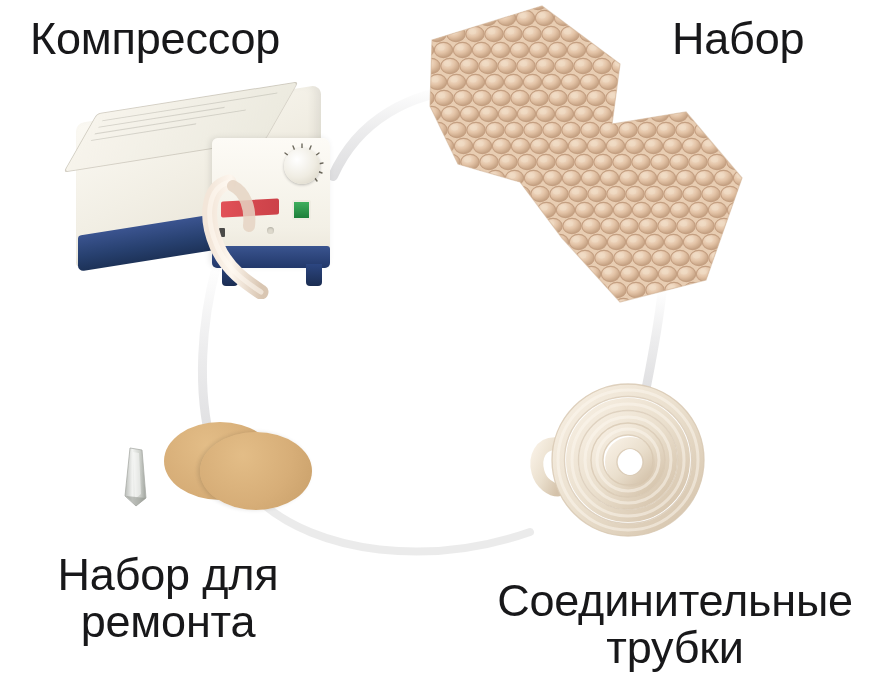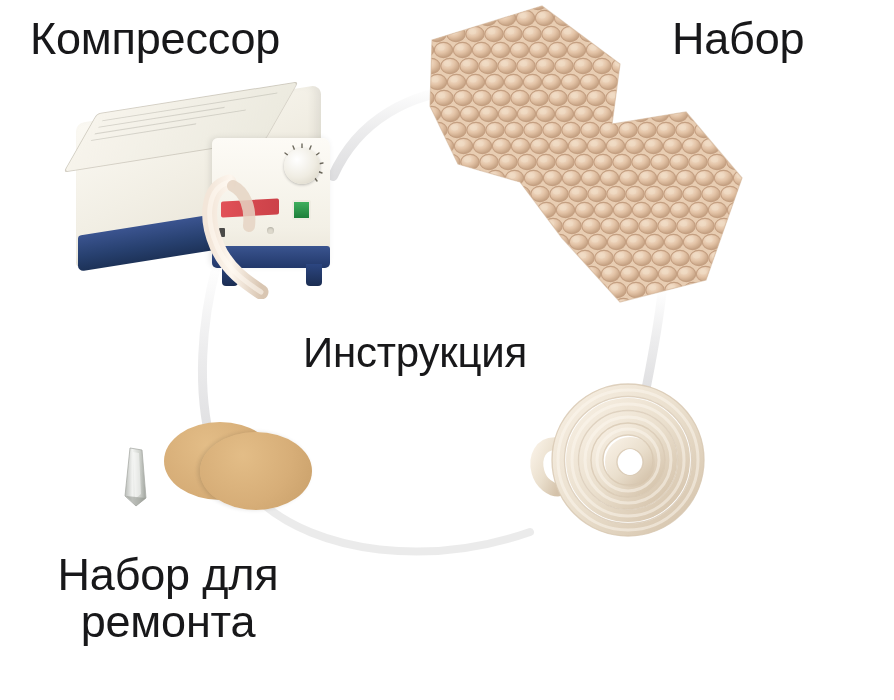--- a/index.html
+++ b/index.html
@@ -1332,17 +1332,18 @@
       <path d="M8,2 L20,4 L24,52 L14,60 L3,50 Z" fill="url(#glueG)" stroke="#a9aca7" stroke-width="0.8"></path>
       <path d="M11,6 L17,7 L19,48 L13,53 Z" fill="#ffffff" opacity=".45"></path>
       <path d="M4,50 L24,52 L14,60 Z" fill="#8f938d" opacity=".55"></path>
     </svg>
     <div class="patch" id="patch-back"></div>
     <div class="patch" id="patch-front"></div>
   </div>
 
   <div class="lbl" id="label-compressor">Компрессор</div>
   <div class="lbl" id="label-mattress">Набор</div>
-  <div class="lbl" id="label-instruction">Инструкция</div>
   <div class="lbl" id="label-repair">Набор для
 ремонта</div>
+  <div class="lbl" id="label-tubes">Соединительные
+трубки</div>
 
 </div>
 
 </body></html>

